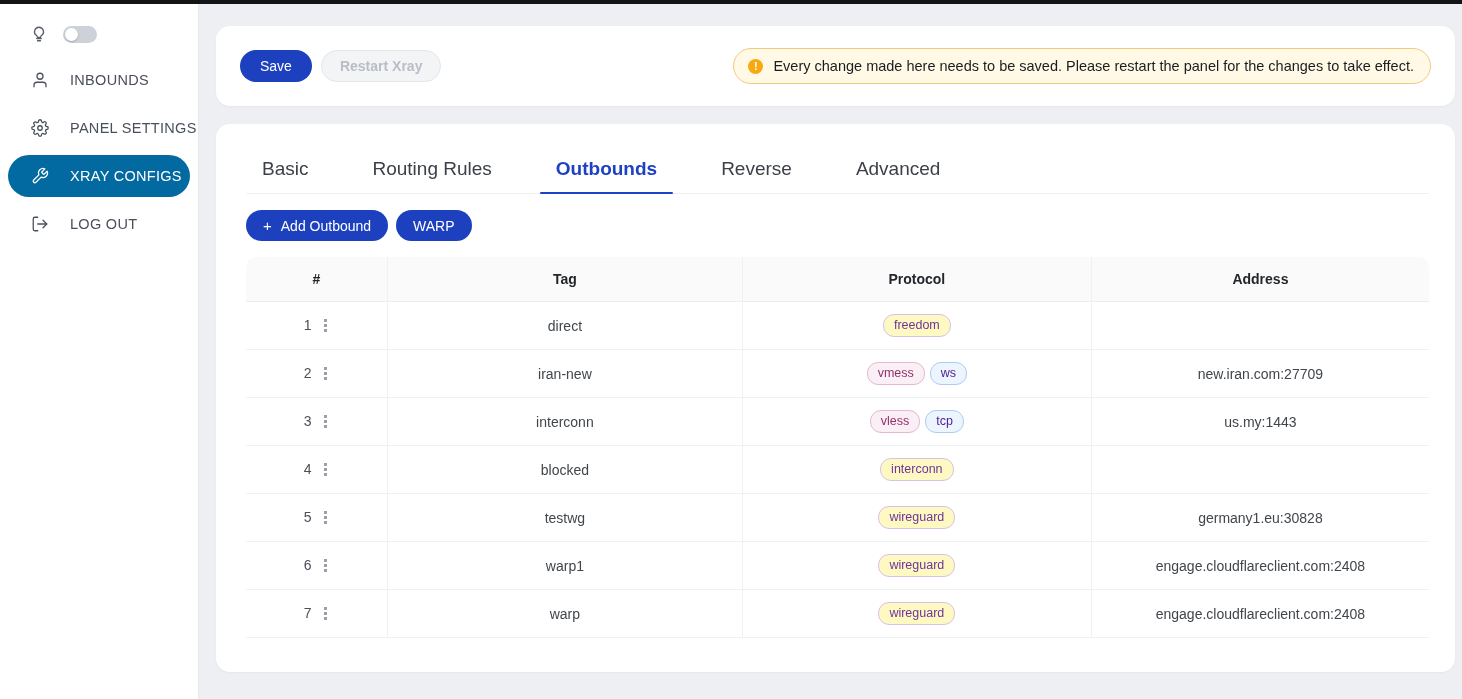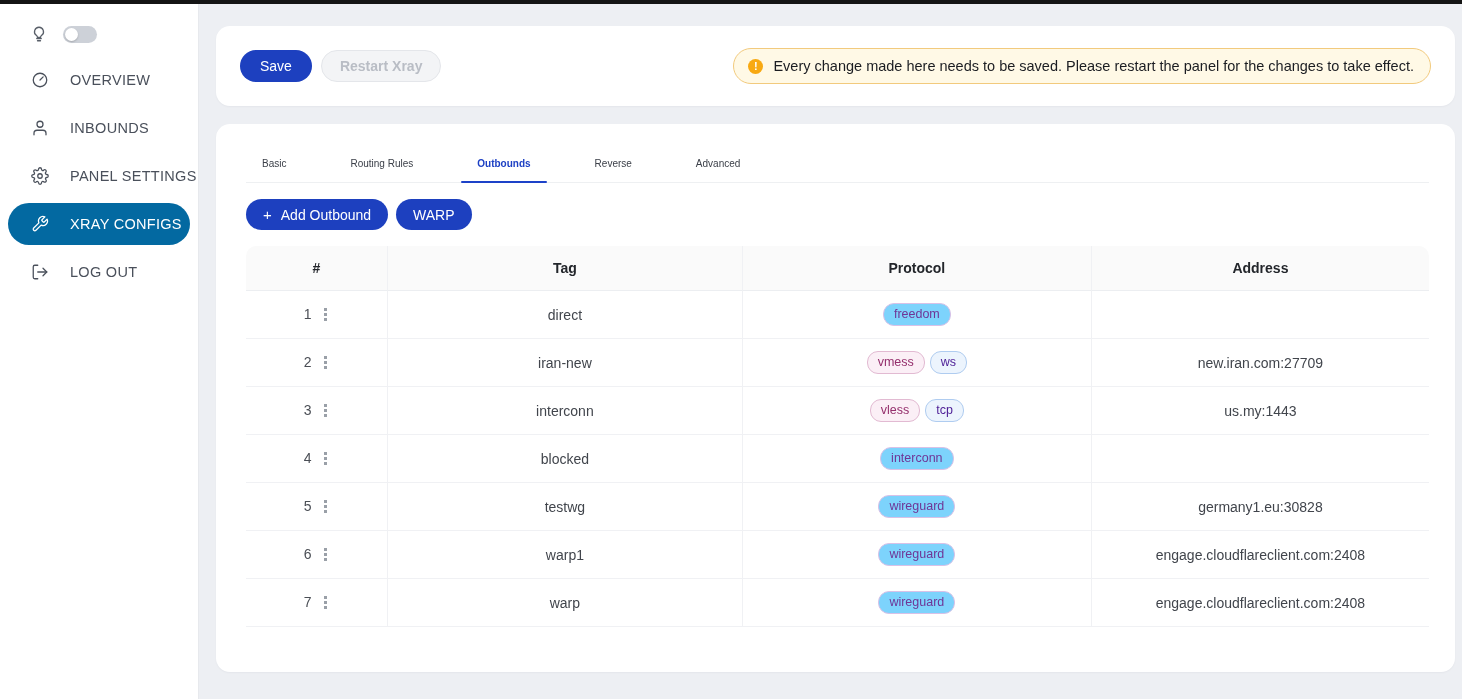--- a/index.html
+++ b/index.html
@@ -60,21 +60,21 @@
   }
   .alert-icon {
     width:15px; height:15px; border-radius:50%; background:#f8a912; color:#fff;
     font-size:11px; font-weight:bold; display:flex; align-items:center; justify-content:center; flex:none;
   }
 
   
   .card-config { margin-top:18px; height:548px; padding:24px 26px 30px 30px; }
   .tabs { display:flex; gap:32px; border-bottom:1px solid #eef0f2; }
   .tab {
-    padding:10px 16px 13px 16px; font-size:10px; color:#3c4049; cursor:pointer; position:relative;
+    padding:10px 16px 13px 16px; font-size:19px; color:#3c4049; cursor:pointer; position:relative;
   }
   .tab.active { color:#1d40c4; font-weight:bold; }
   .tab.active::after {
     content:""; position:absolute; left:0; right:0; bottom:-1px; height:2px; background:#1d42c8; border-radius:2px;
   }
   .actions-row { display:flex; gap:8px; margin:16px 0; }
   .btn-pill { border-radius:16px; padding:7px 17px; }
   .plus-glyph { font-size:15px; margin-right:9px; font-weight:500; }
 
   
@@ -95,48 +95,41 @@
   .numwrap { display:inline-flex; align-items:center; gap:11px; }
   .row-num { color:#4a4e55; }
   .drag-handle { display:inline-flex; flex-direction:column; gap:2.5px; cursor:grab; padding:3px 2px; }
   .drag-handle i { width:2.8px; height:2.8px; background:#9aa0a8; display:block; }
 
   .proto-cell { display:flex; justify-content:center; align-items:center; gap:5px; }
   .badge {
     display:inline-block; padding:2.5px 10px; border-radius:11px; font-size:12.5px; line-height:1.35;
     border:1px solid transparent;
   }
-  .badge-purple  { background:#7dd3fc; border-color:#d8c1e7; color:#6f3596; }
+  .badge-purple  { background:#fef9c3; border-color:#d8c1e7; color:#6f3596; }
   .badge-magenta { background:#fbeff6; border-color:#e2bad2; color:#95306d; }
   .badge-blue    { background:#ecf4fd; border-color:#afccf0; color:#4c1d95; }
 </style>
 </head>
 <body>
 
 <div class="top-strip"></div>
 
 <nav class="sidebar">
   <div class="toggle-row">
     <svg class="bulb" viewBox="0 0 24 24" fill="none" stroke="currentColor" stroke-width="1.7" stroke-linecap="round" stroke-linejoin="round">
         <path d="M9 18h6"></path>
         <path d="M10 21h4"></path>
         <path d="M12 3a6 6 0 0 0-3.6 10.8c.8.6 1.6 1.7 1.6 2.7h4c0-1 .8-2.1 1.6-2.7A6 6 0 0 0 12 3z"></path>
       </svg>
     <div class="switch">
         <div class="knob"></div>
       </div>
   </div>
 
-  <div class="nav-item">
-    <svg viewBox="0 0 24 24" fill="none" stroke="currentColor" stroke-width="1.7" stroke-linecap="round" stroke-linejoin="round">
-        <circle cx="12" cy="12" r="9"></circle>
-        <path d="M12 12l4.2-4.2"></path>
-      </svg>
-    <span>OVERVIEW</span>
-  </div>
   <div class="nav-item">
     <svg viewBox="0 0 24 24" fill="none" stroke="currentColor" stroke-width="1.7" stroke-linecap="round" stroke-linejoin="round">
         <path d="M20 21v-2a4 4 0 0 0-4-4H8a4 4 0 0 0-4 4v2"></path>
         <circle cx="12" cy="7" r="4"></circle>
       </svg>
     <span>INBOUNDS</span>
   </div>
   <div class="nav-item">
     <svg viewBox="0 0 24 24" fill="none" stroke="currentColor" stroke-width="1.7" stroke-linecap="round" stroke-linejoin="round">
         <circle cx="12" cy="12" r="3"></circle>

